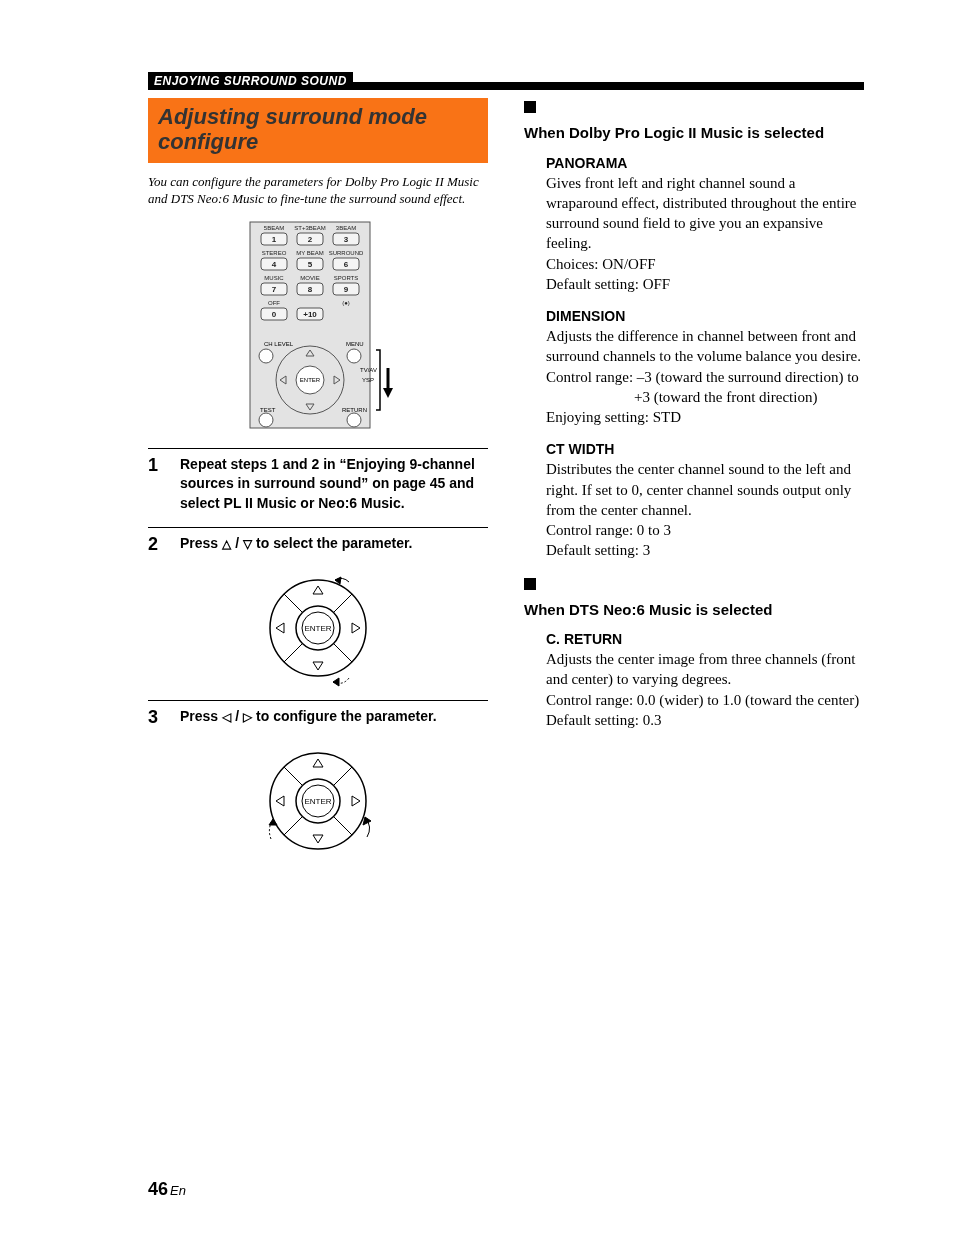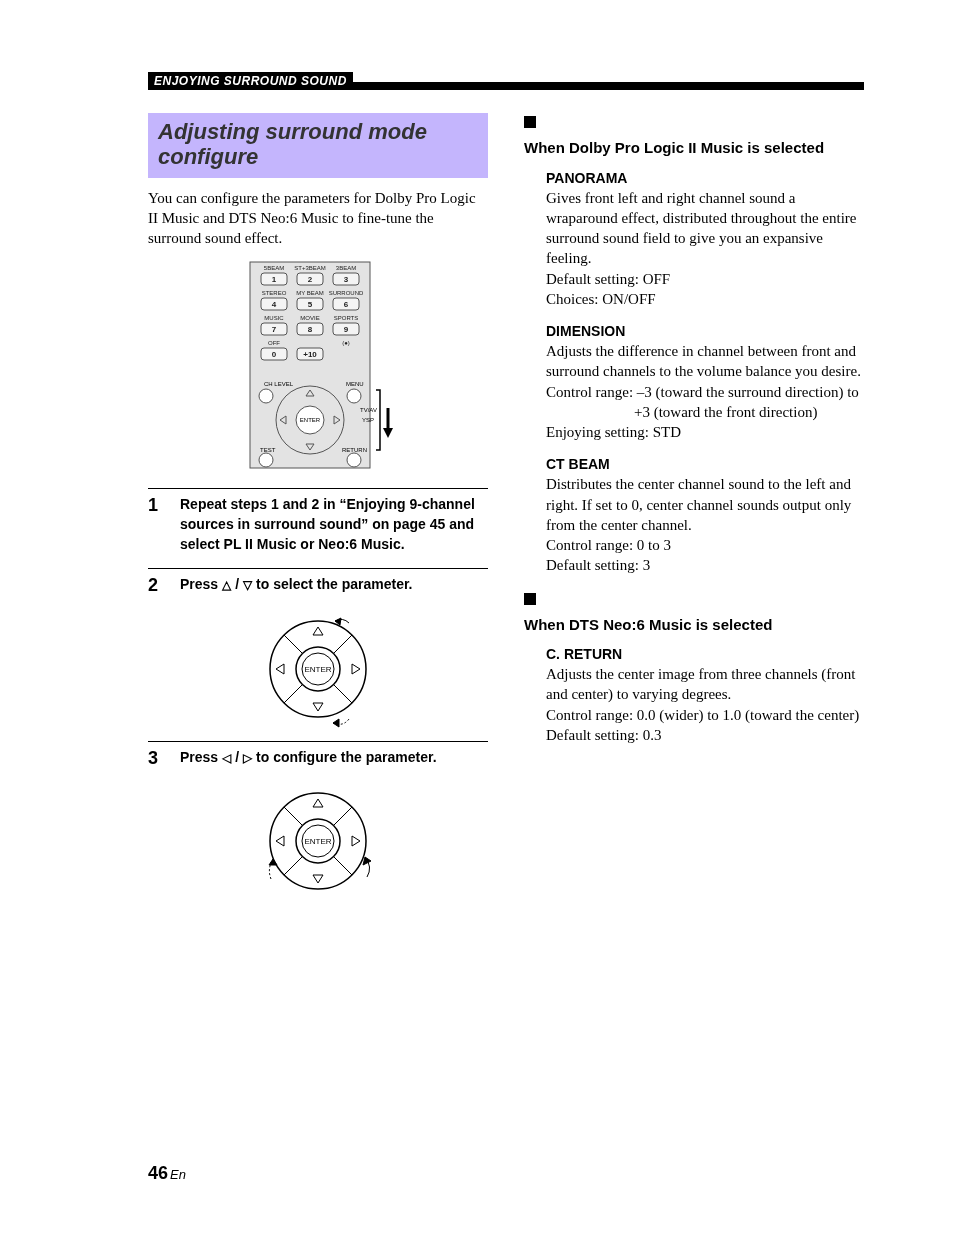--- a/index.html
+++ b/index.html
@@ -13,21 +13,21 @@
   .page {
     width: 954px;
     height: 1236px;
     position: relative;
     box-sizing: border-box;
     padding: 72px 90px 40px 148px;
   }
   .header-bar {
     display: flex;
     align-items: flex-end;
-    margin-bottom: 23px;
+    margin-bottom: 8px;
     justify-content: center;
   }
   .header-title {
     background: #000;
     color: #fff;
     font-family: Arial, Helvetica, sans-serif;
     font-weight: bold;
     font-style: italic;
     font-size: 12px;
     letter-spacing: 0.5px;
@@ -44,34 +44,35 @@
     display: flex;
     gap: 36px;
   }
   .col-left {
     flex: 0 0 340px;
   }
   .col-right {
     flex: 1;
   }
   .box-title {
-    background: #c4b5fd;
+    background: #f97316;
     font-family: Arial, Helvetica, sans-serif;
     font-weight: bold;
     font-style: italic;
     font-size: 22px;
     line-height: 1.15;
     padding: 6px 10px 8px 10px;
     margin-bottom: 10px;
     color: #333;
   }
   p.intro {
-    font-size: 15px;
+    font-size: 13px;
     line-height: 1.35;
     margin: 0 0 12px 0;
+    font-style: italic;
   }
   .remote-figure {
     display: block;
     margin: 0 auto 18px auto;
   }
   .step-divider {
     border-top: 1.5px solid #000;
     margin: 0 0 6px 0;
   }
   .step {
@@ -126,21 +127,21 @@
     font-weight: bold;
     font-size: 14px;
     margin-bottom: 2px;
   }
   .param-desc {
     font-size: 15px;
     line-height: 1.35;
   }
   .page-num {
     position: absolute;
-    bottom: 52px;
+    bottom: 36px;
     left: 148px;
     font-family: Arial, Helvetica, sans-serif;
   }
   .page-num .num {
     font-weight: bold;
     font-size: 18px;
   }
   .page-num .suf {
     font-style: italic;
     font-size: 13px;
@@ -308,34 +309,34 @@
     <div class="col-right">
 
       <div class="sec-head">
         <div class="sec-bullet"></div>
         <div class="sec-title">When Dolby Pro Logic II Music is selected</div>
       </div>
 
       <div class="param-block">
         <div class="param-name">PANORAMA</div>
         <div class="param-desc">Gives front left and right channel sound a wraparound effect, distributed throughout the entire surround sound field to give you an expansive feeling.</div>
+        <div class="param-desc">Choices: ON/OFF</div>
         <div class="param-desc">Default setting: OFF</div>
-        <div class="param-desc">Choices: ON/OFF</div>
       </div>
 
       <div class="param-block">
         <div class="param-name">DIMENSION</div>
         <div class="param-desc">Adjusts the difference in channel between front and surround channels to the volume balance you desire.</div>
         <div class="param-desc">Control range: –3 (toward the surround direction) to</div>
         <div class="param-desc" style="padding-left:88px;">+3 (toward the front direction)</div>
         <div class="param-desc">Enjoying setting: STD</div>
       </div>
 
       <div class="param-block">
-        <div class="param-name">CT BEAM</div>
+        <div class="param-name">CT WIDTH</div>
         <div class="param-desc">Distributes the center channel sound to the left and right. If set to 0, center channel sounds output only from the center channel.</div>
         <div class="param-desc">Control range: 0 to 3</div>
         <div class="param-desc">Default setting: 3</div>
       </div>
 
       <div class="sec-head">
         <div class="sec-bullet"></div>
         <div class="sec-title">When DTS Neo:6 Music is selected</div>
       </div>
 

